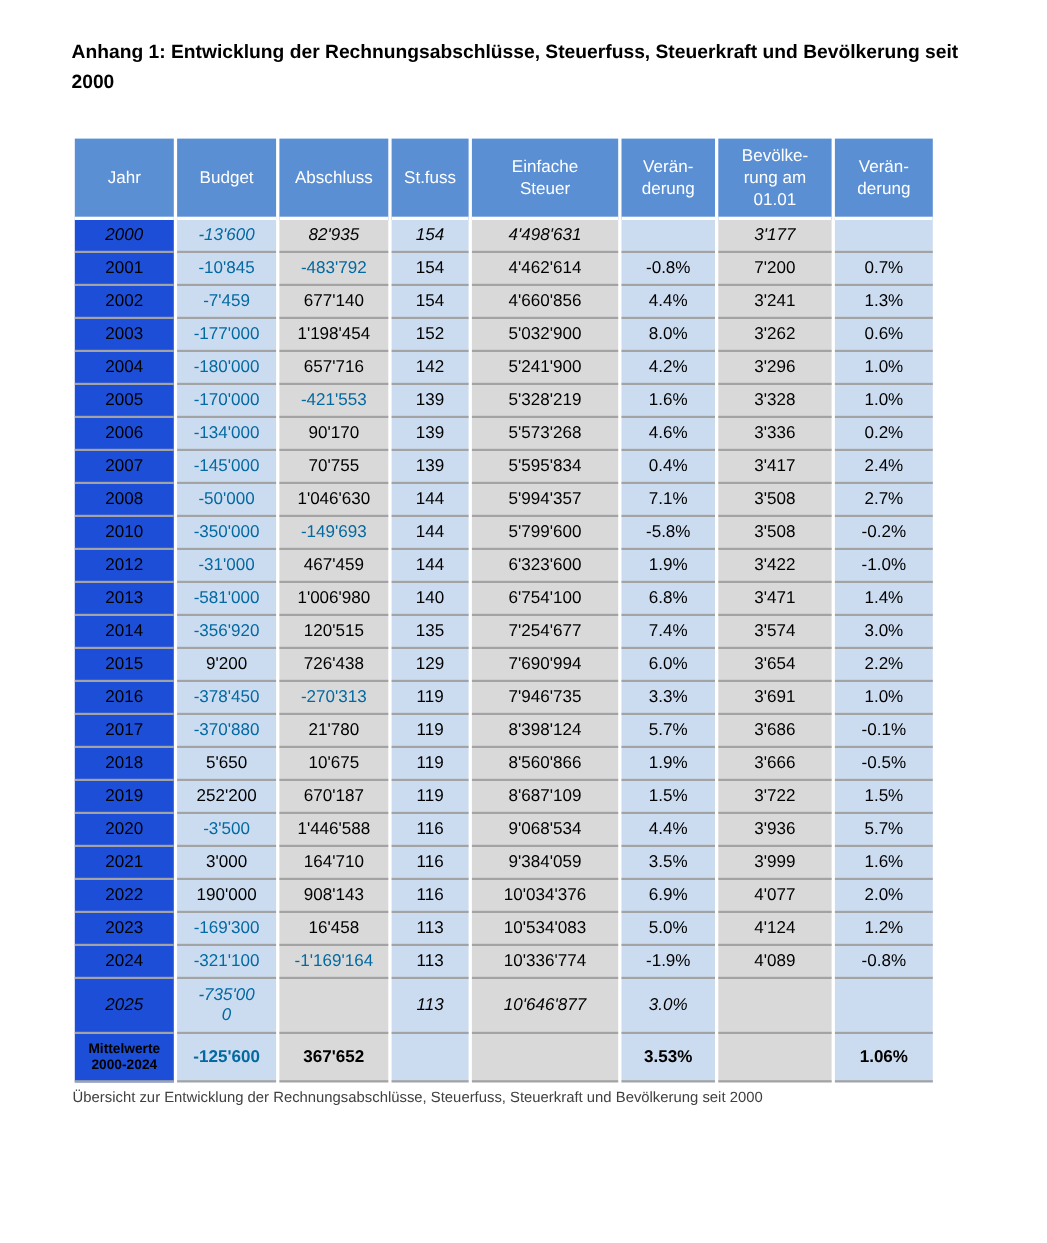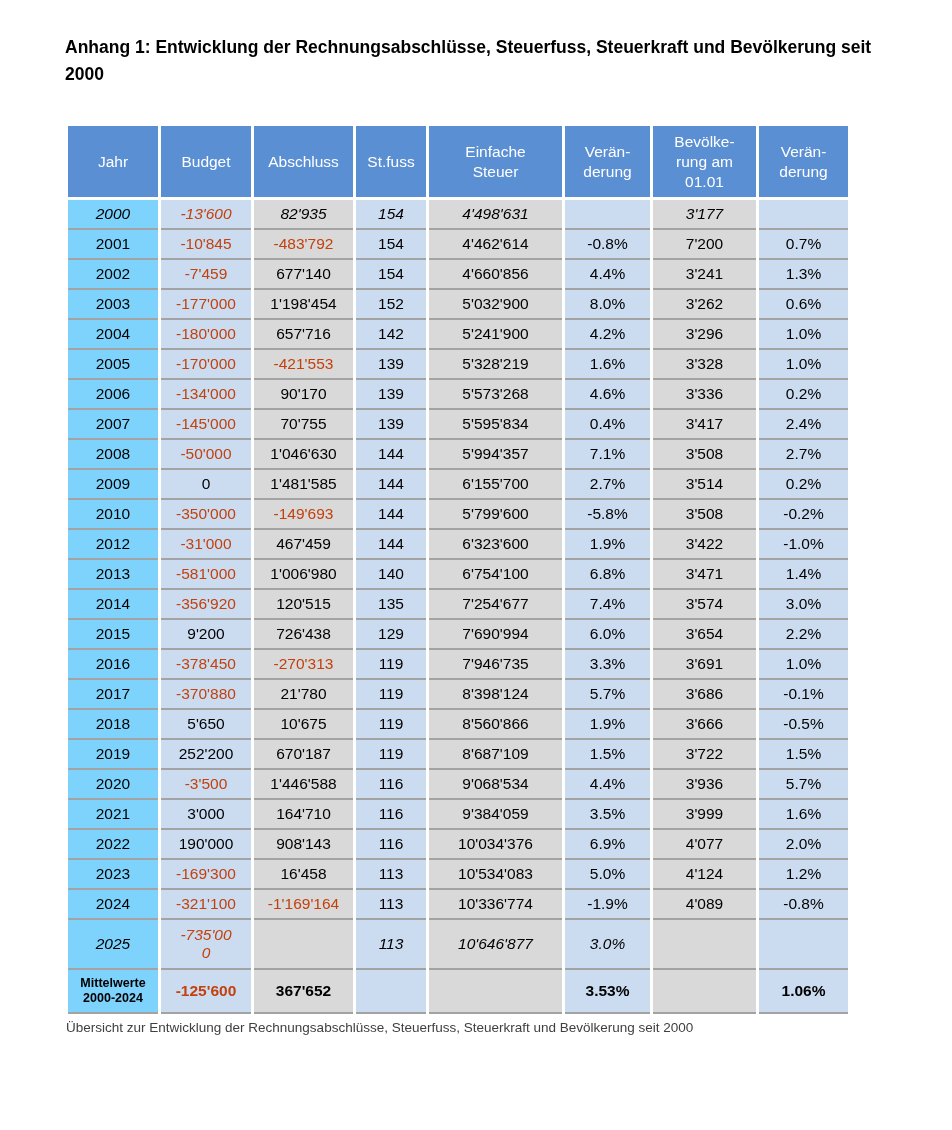--- a/index.html
+++ b/index.html
@@ -50,24 +50,24 @@
   table.data-table td {
     font-size: 15.5px;
     height: 28px;
     text-align: center;
     vertical-align: middle;
     white-space: pre-line;
     padding: 0 2px;
     border-bottom: 2px solid #a3a3a3;
     line-height: 1.15;
   }
-  td.col-plain { background: #7dd3fc; }
+  td.col-plain { background: #1d4ed8; }
   td.col-blue  { background: #ccdcf0; }
   td.col-gray  { background: #d9d9d9; }
-  td.neg { color: #c2410c; }
+  td.neg { color: #0369a1; }
   tr.italic td { font-style: italic; }
   tr.bold td { font-weight: bold; }
   tr.tall td { height: 48px; }
   tr.semitall td { height: 42px; }
   tr.bold td:first-child {
     font-size: 12.5px;
     font-weight: bold;
     line-height: 1.25;
   }
   .caption {
@@ -197,30 +197,20 @@
           <td class="col-plain">2008</td>
           <td class="col-blue neg">-50'000</td>
           <td class="col-gray">1'046'630</td>
           <td class="col-blue">144</td>
           <td class="col-gray">5'994'357</td>
           <td class="col-blue">7.1%</td>
           <td class="col-gray">3'508</td>
           <td class="col-blue">2.7%</td>
         </tr>
         <tr>
-          <td class="col-plain">2009</td>
-          <td class="col-blue">0</td>
-          <td class="col-gray">1'481'585</td>
-          <td class="col-blue">144</td>
-          <td class="col-gray">6'155'700</td>
-          <td class="col-blue">2.7%</td>
-          <td class="col-gray">3'514</td>
-          <td class="col-blue">0.2%</td>
-        </tr>
-        <tr>
           <td class="col-plain">2010</td>
           <td class="col-blue neg">-350'000</td>
           <td class="col-gray neg">-149'693</td>
           <td class="col-blue">144</td>
           <td class="col-gray">5'799'600</td>
           <td class="col-blue">-5.8%</td>
           <td class="col-gray">3'508</td>
           <td class="col-blue">-0.2%</td>
         </tr>
         <tr>

